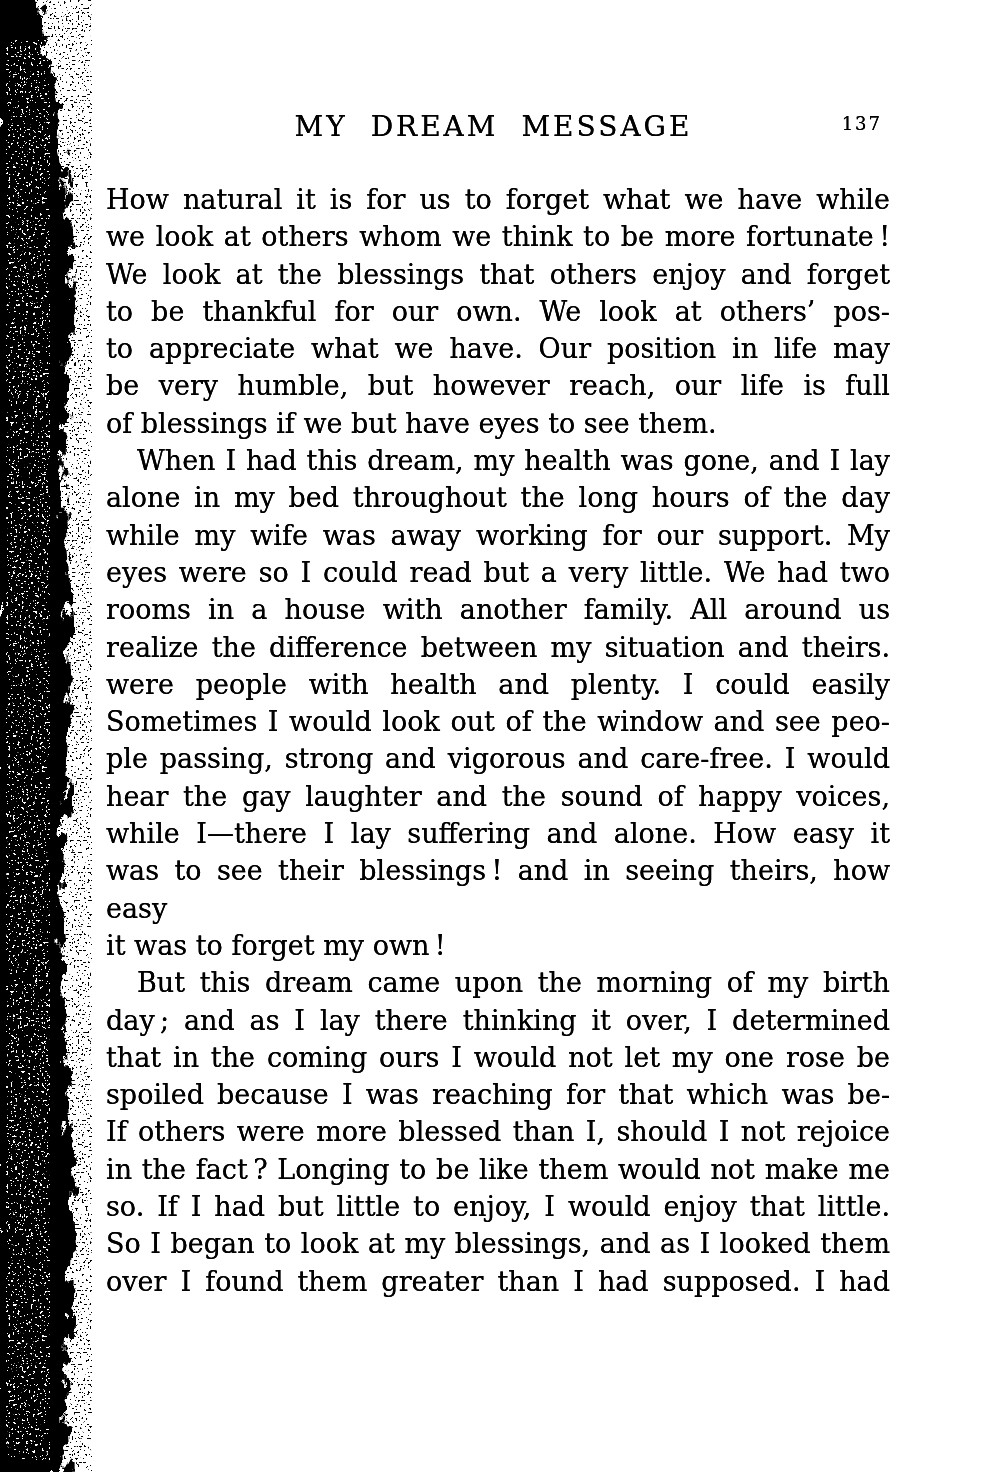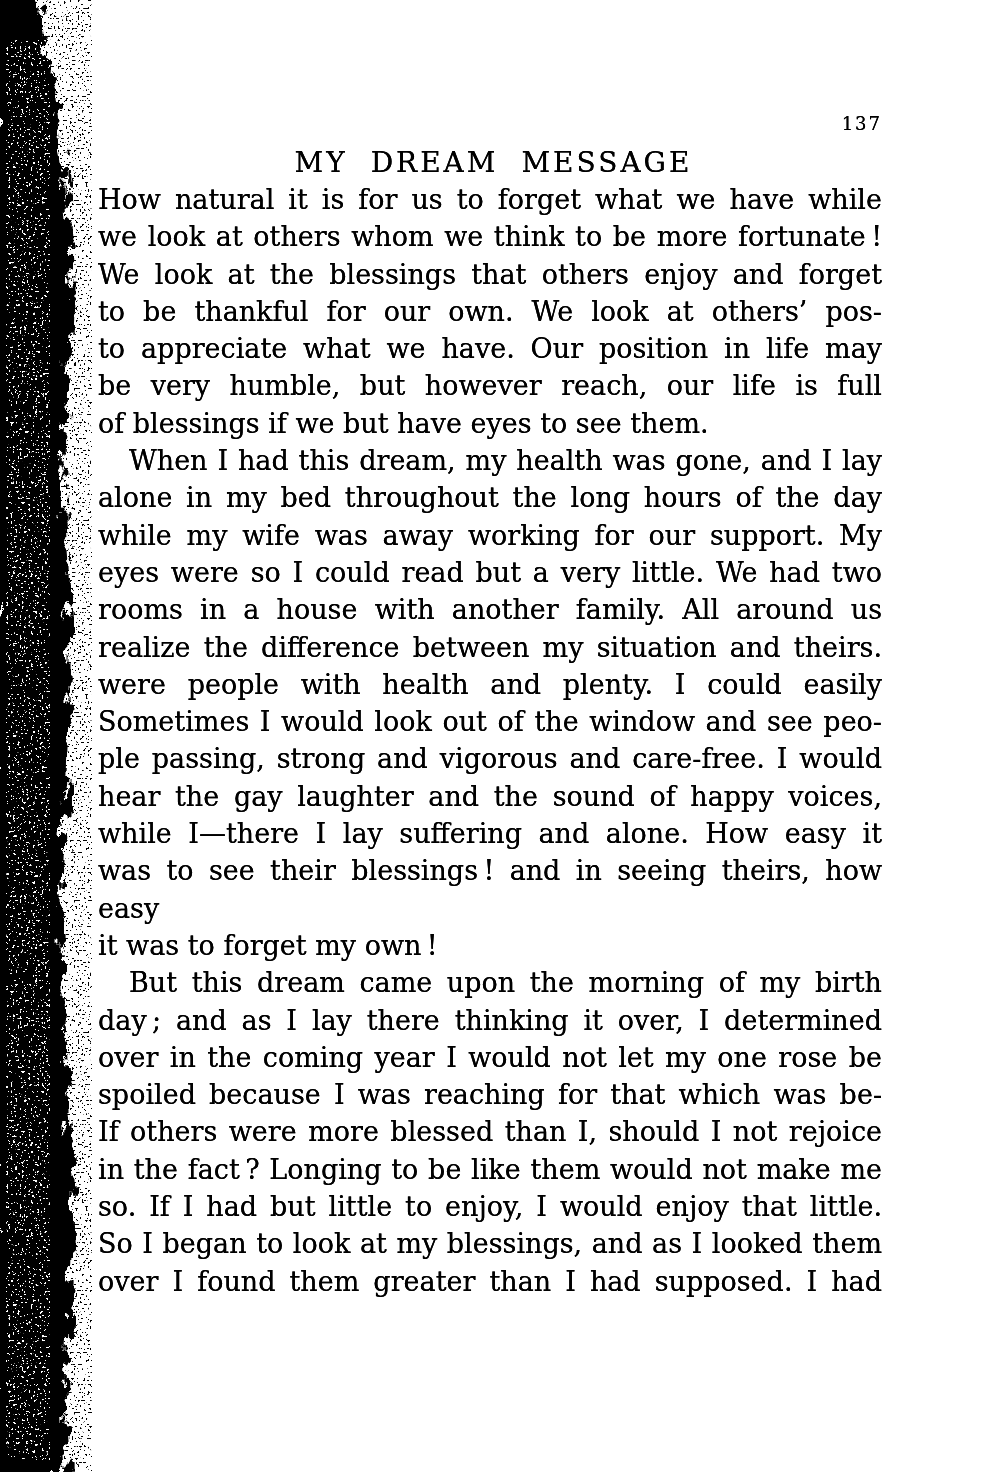--- a/index.html
+++ b/index.html
@@ -27,33 +27,32 @@
   }
   .title {
     position: absolute;
     left: 0; right: 9px;
     text-align: center;
     font-size: 28px;
     letter-spacing: 3px;
     word-spacing: 11px;
     white-space: nowrap;
     text-shadow: 0 0 0.45px #000;
-    margin-top: 36px;
   }
   .page-number {
     position: absolute;
     right: 8px;
     top: 3px;
     font-size: 18px;
     letter-spacing: 2px;
     text-shadow: 0 0 0.45px #000;
   }
   .body-text {
     position: absolute;
-    left: 98px;
+    left: 106px;
     top: 181px;
     width: 784px;
     font-size: 27px;
     line-height: 37.3px;
     text-shadow: 0 0 0.45px #000;
   }
   .line {
     text-align: justify;
     text-align-last: justify;
     white-space: nowrap;      
@@ -111,21 +110,21 @@
       <div class="line">realize the difference between my situation and theirs.</div>
       <div class="line">were people with health and plenty. I could easily</div>
       <div class="line">Sometimes I would look out of the window and see peo-</div>
       <div class="line">ple passing, strong and vigorous and care-free. I would</div>
       <div class="line">hear the gay laughter and the sound of happy voices,</div>
       <div class="line">while I—there I lay suffering and alone. How easy it</div>
       <div class="line">was to see their blessings ! and in seeing theirs, how easy</div>
       <div class="line short">it was to forget my own !</div>
       <div class="line indent">But this dream came upon the morning of my birth</div>
       <div class="line">day ; and as I lay there thinking it over, I determined</div>
-      <div class="line">over in the coming year I would not let my one rose be</div>
+      <div class="line">that in the coming ours I would not let my one rose be</div>
       <div class="line">spoiled because I was reaching for that which was be-</div>
       <div class="line">If others were more blessed than I, should I not rejoice</div>
       <div class="line">in the fact ? Longing to be like them would not make me</div>
       <div class="line">so. If I had but little to enjoy, I would enjoy that little.</div>
       <div class="line">So I began to look at my blessings, and as I looked them</div>
       <div class="line">over I found them greater than I had supposed. I had</div>
     </div>
 
 </div>
 

